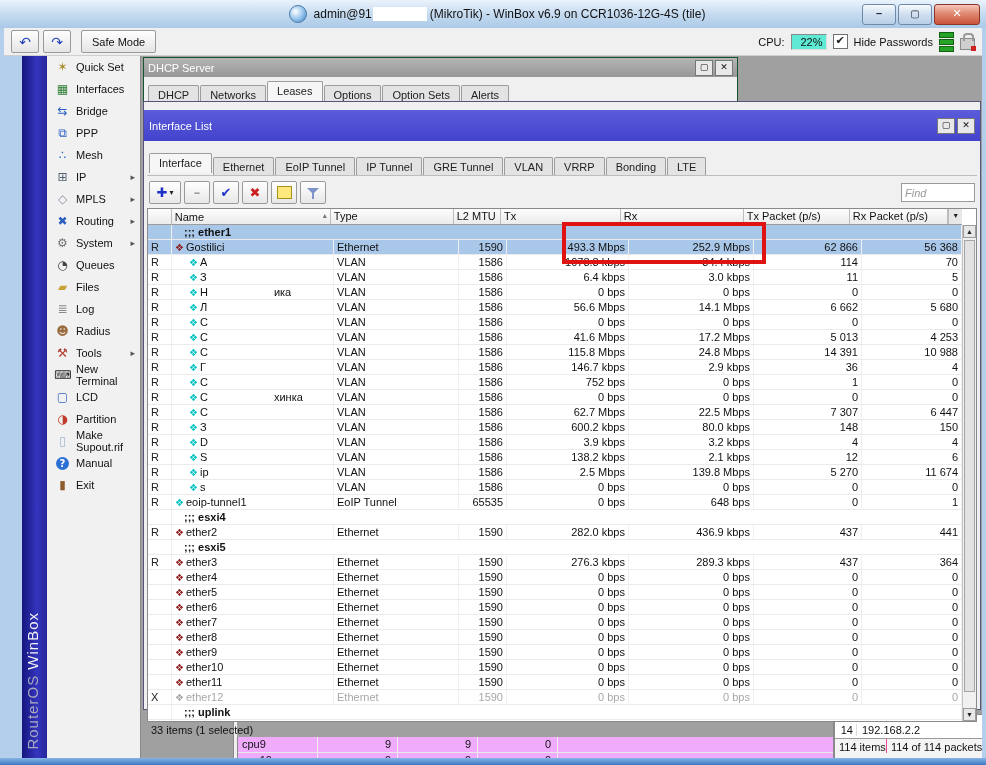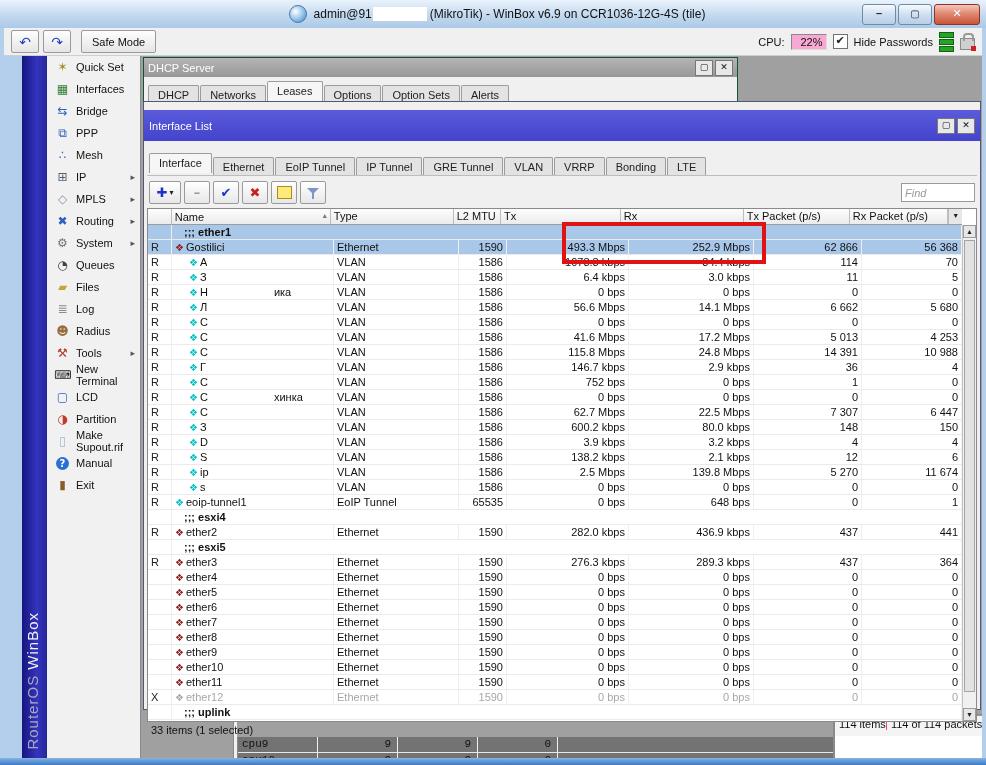--- a/index.html
+++ b/index.html
@@ -21,21 +21,21 @@
   .win-btn.close::before{content:"✕";font-weight:bold;font-family:"DejaVu Sans",sans-serif;}
   
   .main-toolbar{position:absolute;left:4px;right:4px;top:28px;height:28px;background:#f0f0f0;
                 border-bottom:1px solid #cfcfcf;display:flex;align-items:center;padding:0 7px;box-sizing:border-box;font-size:11px;}
   .tb-btn{height:21px;min-width:26px;border:1px solid #9a9a9a;border-radius:2px;background:linear-gradient(#fefefe,#e5e5e5);
           display:flex;align-items:center;justify-content:center;margin-right:4px;color:#1e3fbd;font-family:"DejaVu Sans",sans-serif;}
   .tb-btn.undo::before{content:"↶";font-size:14px;}
   .tb-btn.redo::before{content:"↷";font-size:14px;}
   .tb-btn.safe{padding:0 10px;color:#111;margin-left:6px;font-family:"Liberation Sans",sans-serif;}
   .tb-right{margin-left:auto;display:flex;align-items:center;gap:6px;}
-  .cpu-box{width:36px;height:16px;background:#f9a8d4;border:1px solid #8a8a8a;border-right-color:#ddd;border-bottom-color:#ddd;
+  .cpu-box{width:36px;height:16px;background:#5eead4;border:1px solid #8a8a8a;border-right-color:#ddd;border-bottom-color:#ddd;
            text-align:right;padding:1px 3px 0 0;box-sizing:border-box;}
   .checkbox{width:13px;height:13px;background:#fff;border:1px solid #707070;font-size:11px;line-height:12px;text-align:center;
             font-family:"DejaVu Sans",sans-serif;}
   .checkbox::before{content:"✔";color:#222;}
   .traffic{display:flex;flex-direction:column;gap:1px;}
   .traffic i{display:block;width:13px;height:4px;background:#27a327;border:1px solid #116311;}
   .lock{position:relative;width:13px;height:10px;background:#cfcfcf;border:1px solid #8a8a8a;margin-top:5px;}
   .lock::before{content:"";position:absolute;left:2px;top:-6px;width:7px;height:6px;border:2px solid #9a9a9a;border-bottom:none;
                 border-radius:4px 4px 0 0;}
   .lock::after{content:"";position:absolute;right:-2px;bottom:-2px;width:5px;height:5px;background:#cc2222;}
@@ -122,21 +122,21 @@
   .sb-btn{height:13px;background:#e7e7e7;border:1px solid #9c9c9c;font-size:7px;text-align:center;line-height:12px;color:#222;box-sizing:border-box;}
   .sb-track{flex:1;position:relative;}
   .sb-thumb{position:absolute;left:1px;right:1px;top:2px;bottom:16px;background:#e2e2e2;border:1px solid #a5a5a5;}
   .red-box{position:absolute;left:414px;top:13px;width:196px;height:34px;border:4px solid #df1412;z-index:6;pointer-events:none;}
   .if-status{height:17px;font-size:11px;padding:2px 4px 0;color:#111;}
   
   .frag-edge{position:absolute;left:92px;top:658px;width:4px;height:44px;background:#f0f0f0;border-left:1px solid #8a8a8a;box-sizing:border-box;}
   .frag-status{position:absolute;left:96px;top:658px;right:0;height:23px;background:#f4f4f4;border:1px solid #8a8a8a;
                box-sizing:border-box;display:flex;align-items:center;}
   .frag-status .inner{margin:0 2px;flex:1;height:16px;background:#fff;border:1px solid #aaa;font-size:11px;padding:1px 5px 0;box-sizing:border-box;}
-  .frag-cpu{position:absolute;left:96px;top:681px;width:596px;height:21px;background:#737373;border-left:1px solid #8a8a8a;overflow:hidden;font-family:Liberation Mono, monospace;}
+  .frag-cpu{position:absolute;left:96px;top:681px;width:596px;height:21px;background:#f0abfc;border-left:1px solid #8a8a8a;overflow:hidden;}
   .cpu-row{display:flex;height:15px;border-bottom:1px solid #e8e8e8;font-size:11px;line-height:13px;}
   .cpu-row .cn{width:80px;padding:1px 4px 0;border-right:1px solid #efefef;box-sizing:border-box;}
   .cpu-row .cv{width:80px;text-align:right;padding:1px 6px 0;border-right:1px solid #efefef;box-sizing:border-box;}
   .frag-right{position:absolute;left:692px;top:658px;right:0;height:44px;background:#fff;border-left:2px solid #8a8a8a;
               border-top:1px solid #8a8a8a;box-sizing:border-box;font-size:11px;}
   .fr-row{display:flex;height:21px;align-items:flex-end;padding-bottom:2px;}
   .fr-row .idx{width:22px;text-align:right;border-right:1px solid #ddd;padding-right:3px;box-sizing:border-box;}
   .fr-row .val{padding-left:5px;}
   .fr-stat{display:flex;border-top:1px solid #9a9a9a;height:20px;background:#f4f4f4;align-items:flex-start;}
   .fr-stat .s1{width:52px;padding:2px 0 0 4px;border-right:1px solid #ec4899;box-sizing:border-box;white-space:nowrap;}
@@ -770,20 +770,24 @@
           <span class="cv">0</span>
         </div>
         <div class="cpu-row">
           <span class="cn">cpu10</span>
           <span class="cv">9</span>
           <span class="cv">9</span>
           <span class="cv">0</span>
         </div>
       </div>
     <div class="frag-right">
+      <div class="fr-row">
+        <span class="idx">14</span>
+        <span class="val">192.168.2.2</span>
+      </div>
       <div class="fr-stat">
         <span class="s1">114 items</span>
         <span class="s2">114 of 114 packets</span>
       </div>
     </div>
   </div>
 
   <div class="bottom-strip"></div>
 </div>
 

